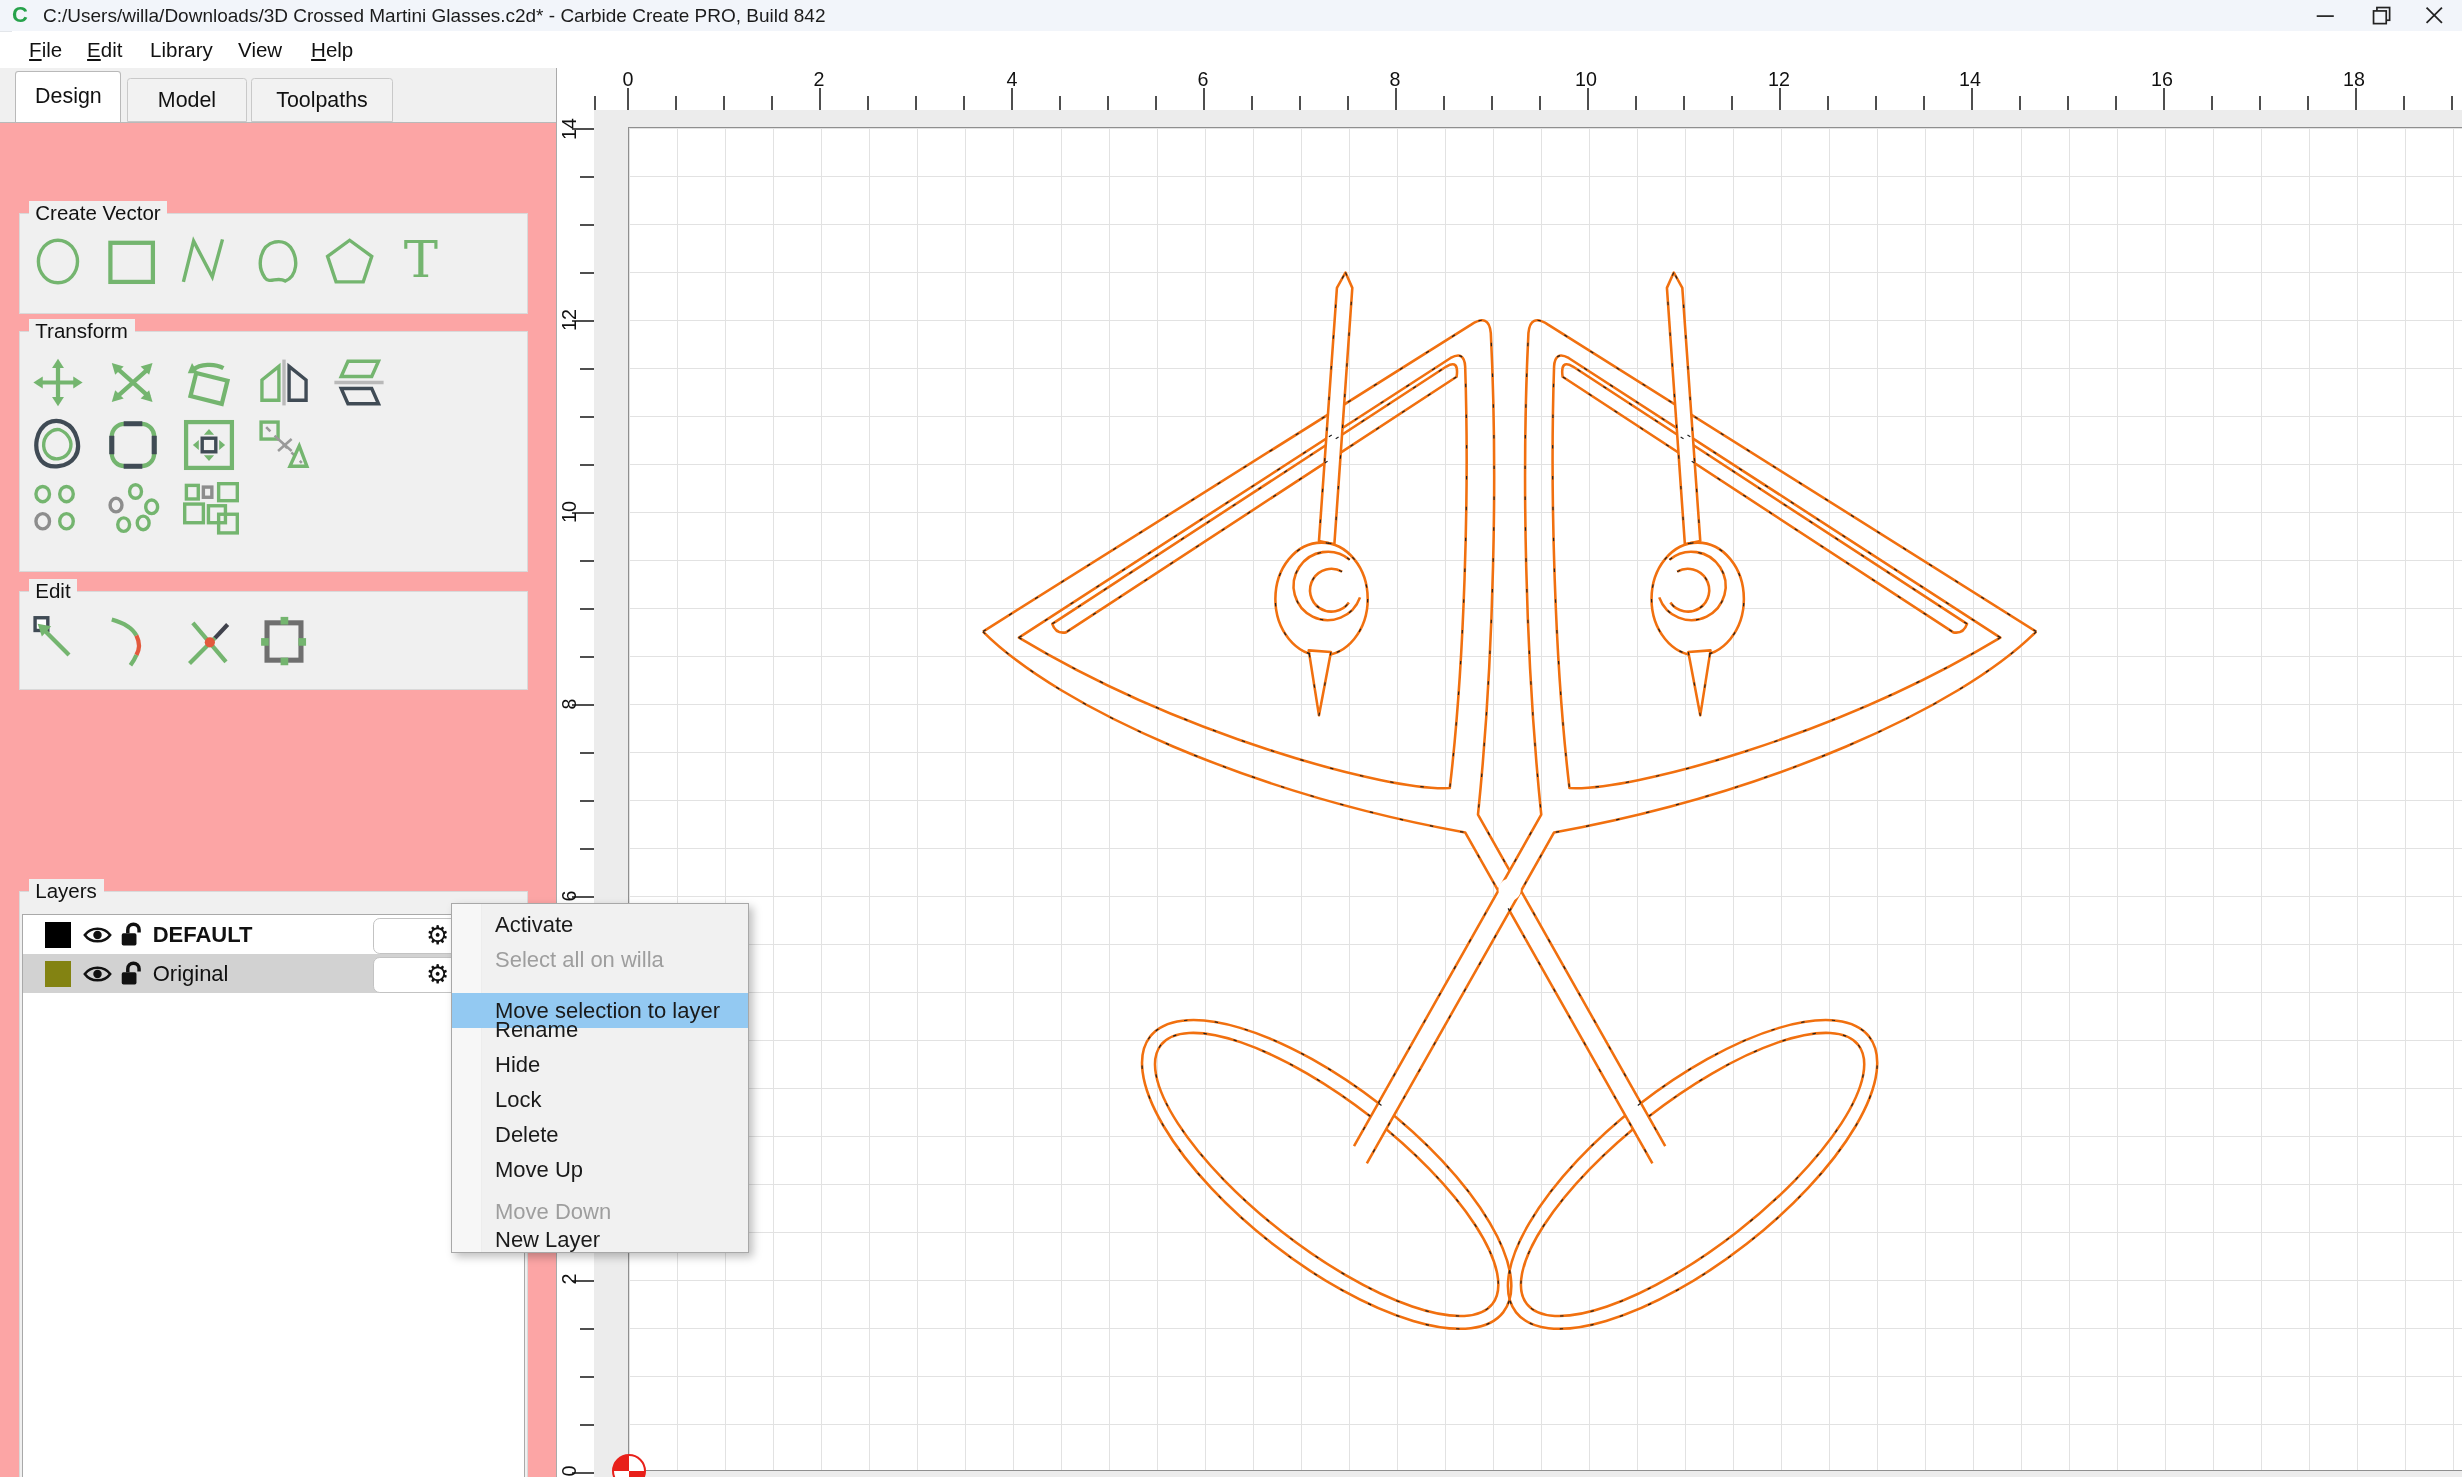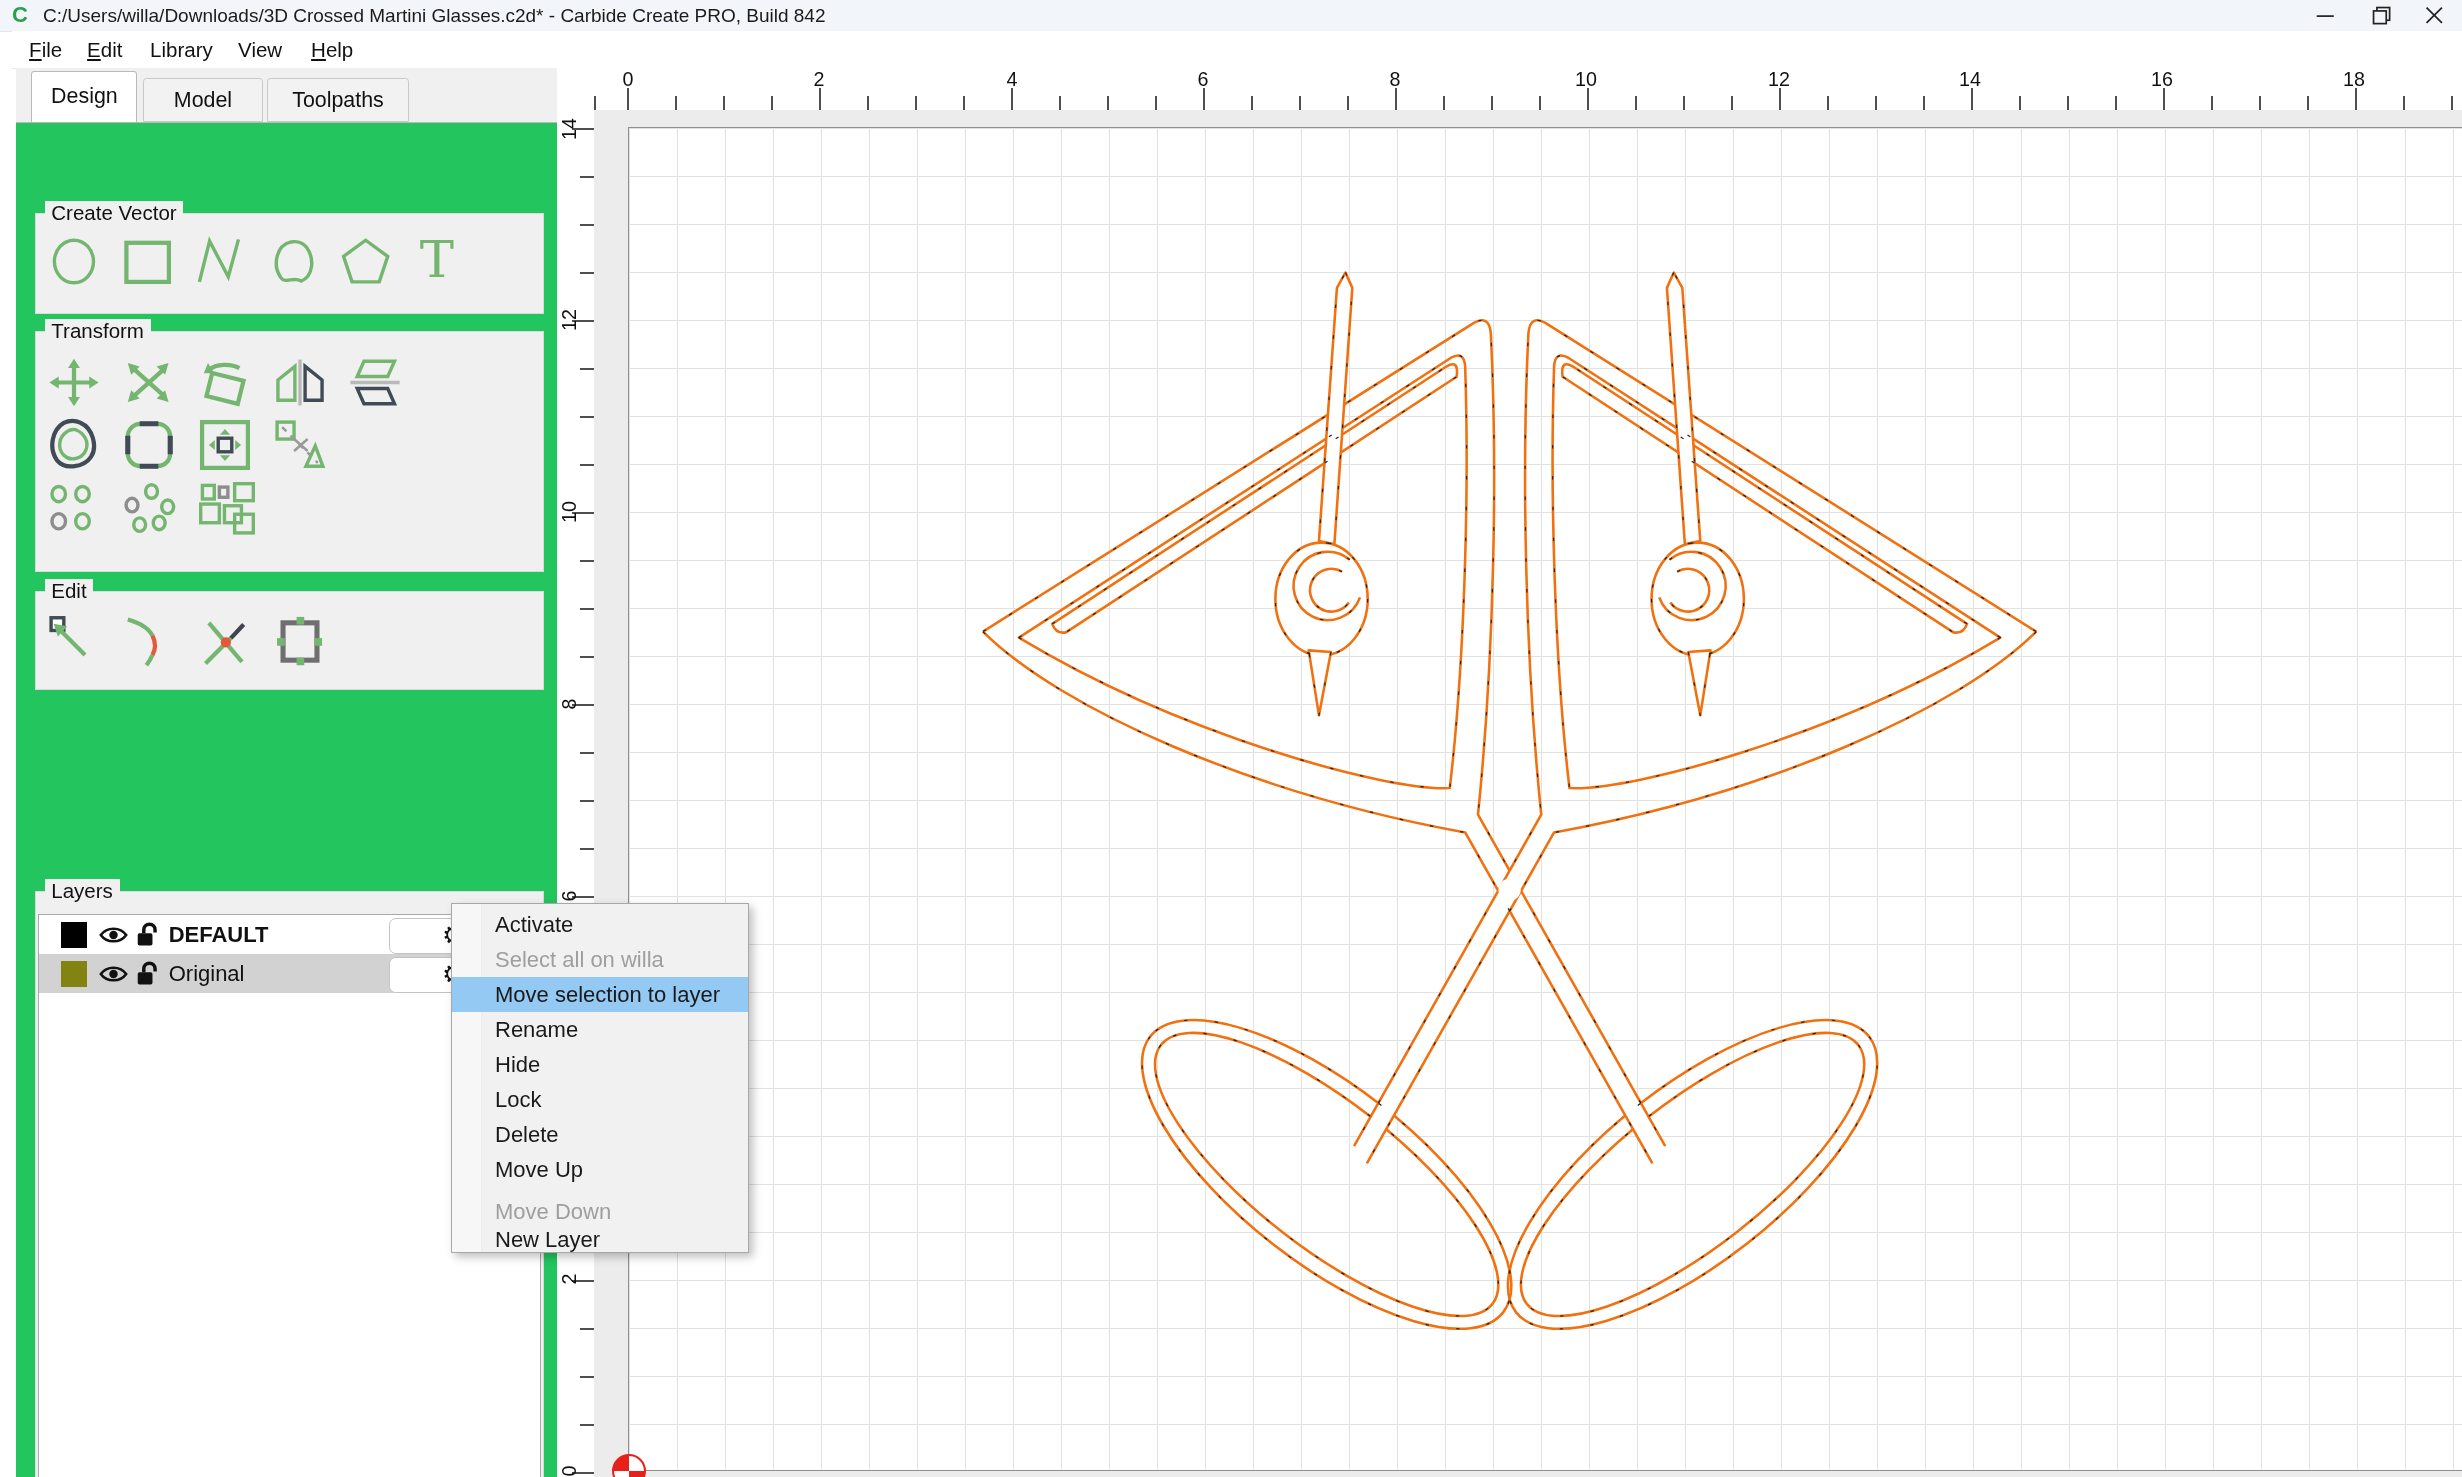--- a/index.html
+++ b/index.html
@@ -12,21 +12,21 @@
   #title-text{position:absolute;left:43px;top:0;line-height:31px;font-size:19px;color:#1b1b1b;white-space:nowrap;}
   .winbtn{position:absolute;top:0;width:48px;height:31px;display:flex;align-items:center;justify-content:center;}
   #btn-min{right:113px}#btn-max{right:56px}#btn-close{right:3.4px}
 
   
   #menubar{position:absolute;left:0;top:31px;right:0;height:37px;background:#fff;border-bottom:0.9px solid #ebebeb;margin-left:12px;}
   .menu-item{position:absolute;top:0;line-height:37px;font-size:20.5px;color:#111;padding:0 5.1px;display:inline-block;}
   .mn-u::first-letter{text-decoration:underline;}
 
   
-  #sidebar{position:absolute;left:16px;top:68px;width:557px;bottom:0;background:#22c55e;border-right:0.9px solid #aaa;box-sizing:border-box;}
+  #sidebar{position:absolute;left:0;top:68px;width:557px;bottom:0;background:#fca5a5;border-right:0.9px solid #aaa;box-sizing:border-box;}
   #tabstrip{position:absolute;left:0;top:0;right:0;height:54px;border-bottom:0.9px solid #b9b9b9;background:#f0f0f0;}
   .tab{position:absolute;box-sizing:border-box;text-align:center;font-size:21.4px;color:#111;}
   .tab.active{left:15.4px;top:3.4px;width:106px;height:51px;line-height:48px;background:#fff;border:0.9px solid #b9b9b9;border-bottom:none;border-radius:3.4px 3.4px 0 0;z-index:2;}
   .tab.inactive{top:10.3px;height:44px;line-height:42px;background:#f2f2f2;border:0.9px solid #c9c9c9;border-radius:3.4px 3.4px 0 0;}
   #tab-model{left:127px;width:120px;} #tab-toolpaths{left:251px;width:142px;}
 
   .gbox{position:absolute;left:19px;width:509px;border:0.9px solid #d9d9d9;background:#f0f0f0;box-sizing:border-box;}
   .gbox-title{position:absolute;top:-13px;left:8.5px;background:#f0f0f0;padding:0 6.8px;font-size:20.5px;color:#111;}
   .toolbtn{position:absolute;display:flex;align-items:center;justify-content:center;}
 
@@ -80,21 +80,21 @@
   #art-svg .dash-pass path,#art-svg .dash-pass ellipse{stroke:#222 !important;stroke-width:1.4px !important;
      stroke-dasharray:4 32 !important;fill:none !important;}
   #art-svg .dash-pass .nostroke{display:none;}
 
   
   #context-menu{position:absolute;left:451px;top:903px;width:298px;height:350px;background:#f1f1f1;
      border:0.9px solid #a8a8a8;box-shadow:4.3px 4.3px 8.5px rgba(0,0,0,.25);z-index:50;box-sizing:border-box;}
   #cm-gutter{position:absolute;left:0;top:0;bottom:0;width:29px;background:#f7f7f7;border-right:0.9px solid #ededed;}
   .cm-item{position:absolute;left:0;right:0;height:35px;line-height:35px;padding-left:43px;font-size:22px;color:#1a1a1a;}
   .cm-item.disabled{color:#9e9e9e;}
-  .cm-item.highlighted{background:var(--hl,#93c9f2);}
+  .cm-item.highlighted{background:var(--hl,#93c9f2);margin-top:16px;}
 
   svg text{font-family:"DejaVu Serif",serif;}
 </style>
 </head>
 <body>
 
 <div id="app">
 
   <div id="titlebar">
     <span id="app-icon">C</span>

